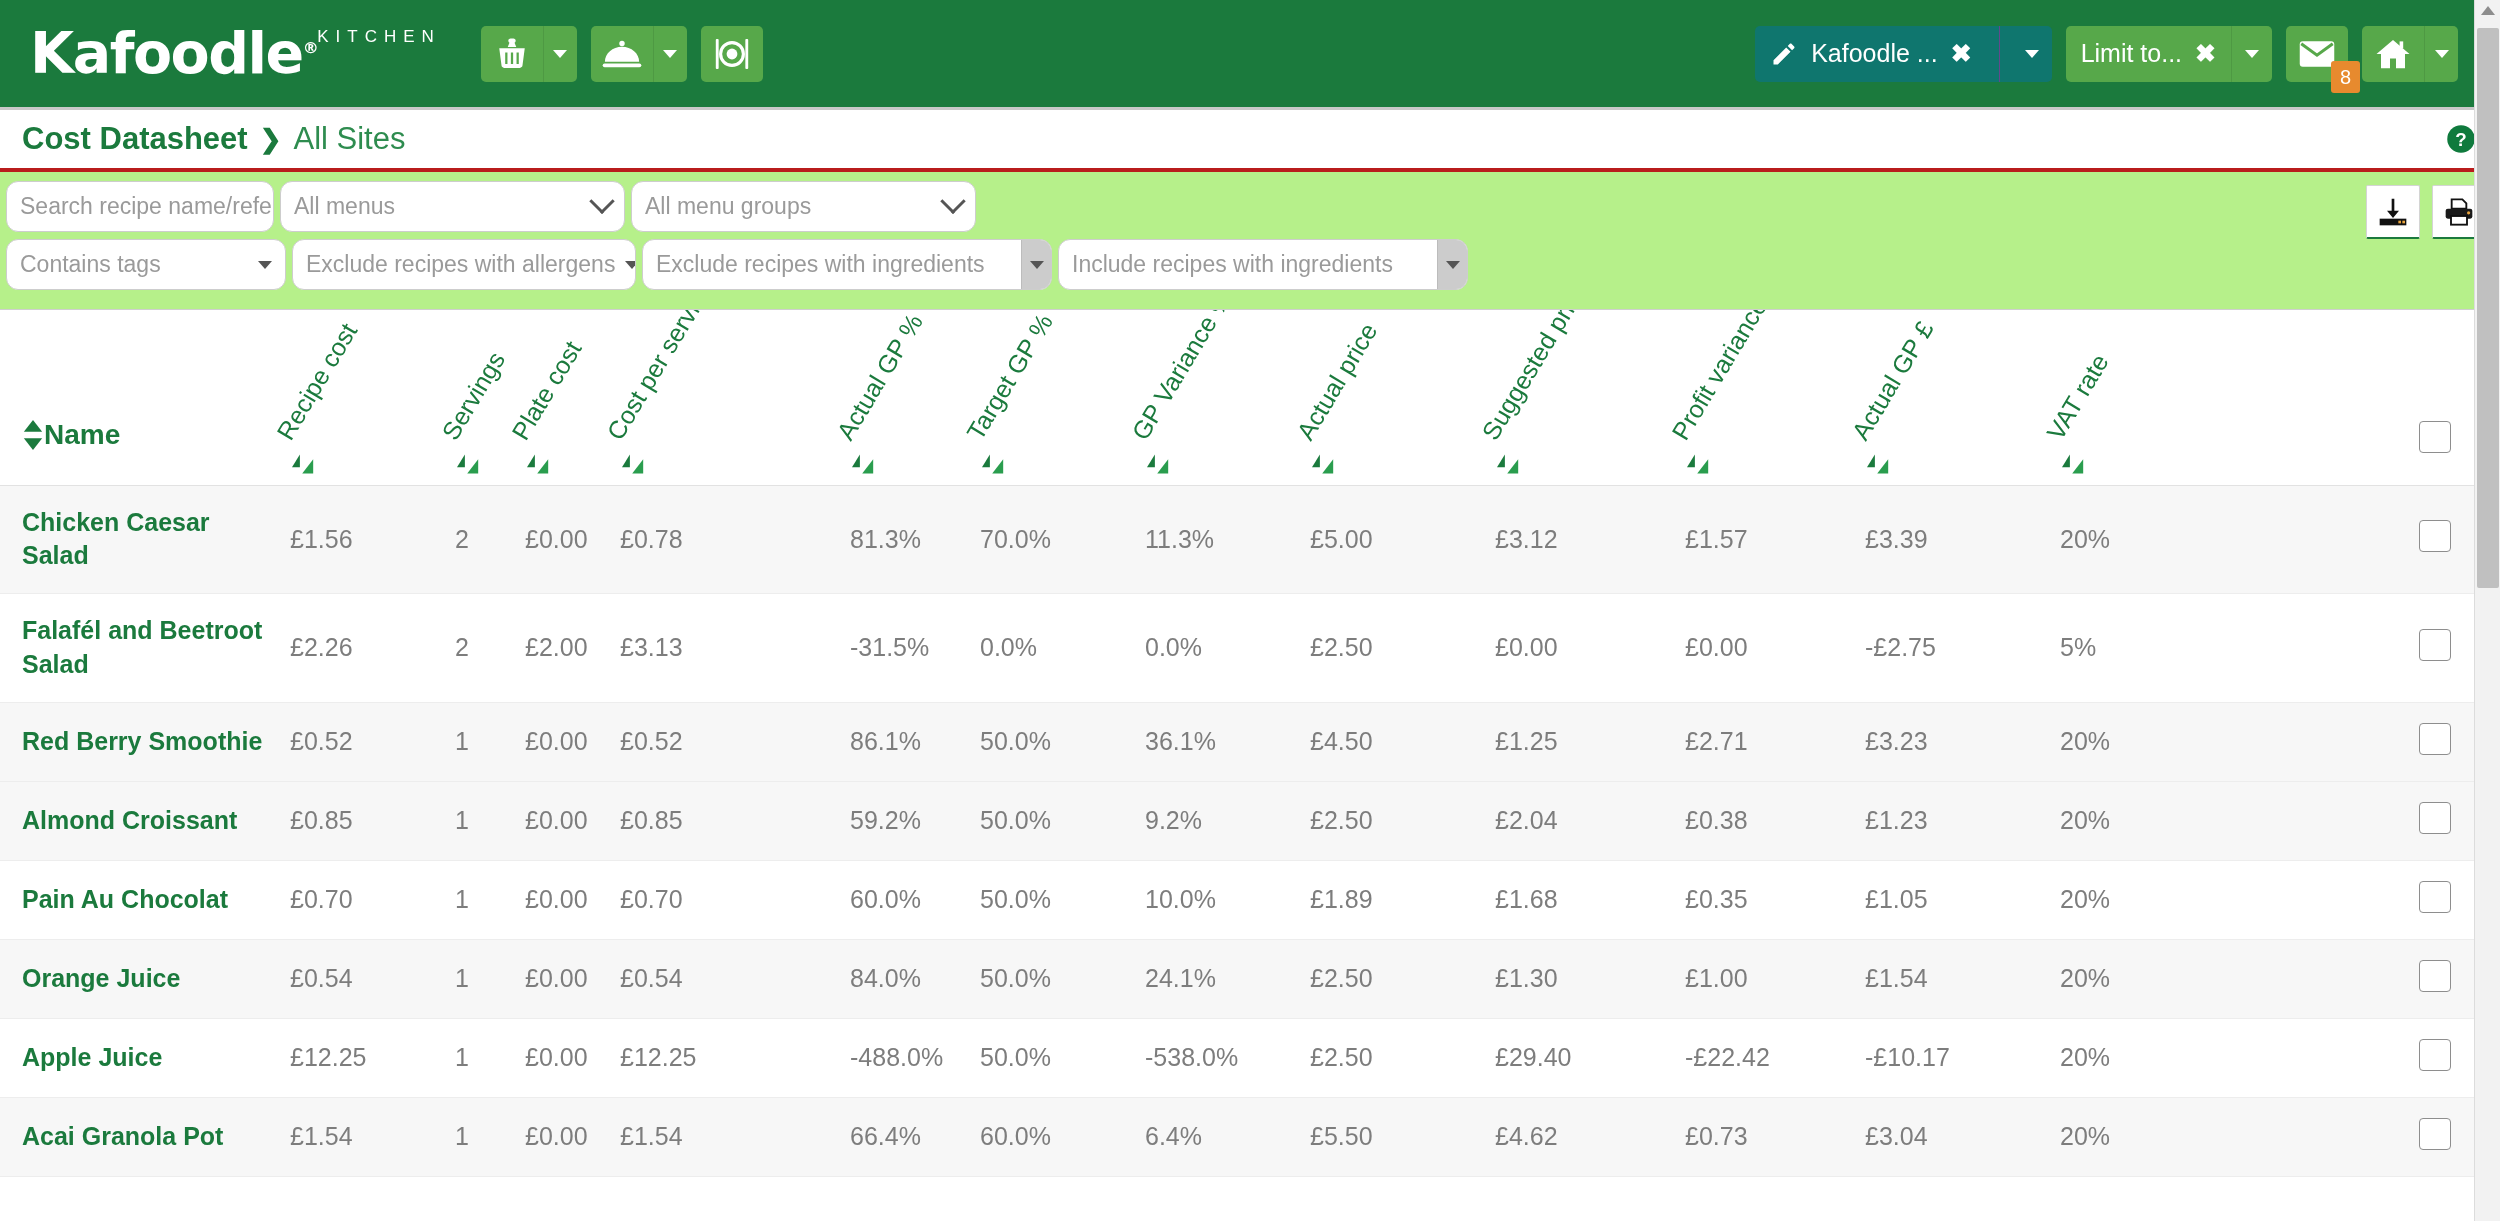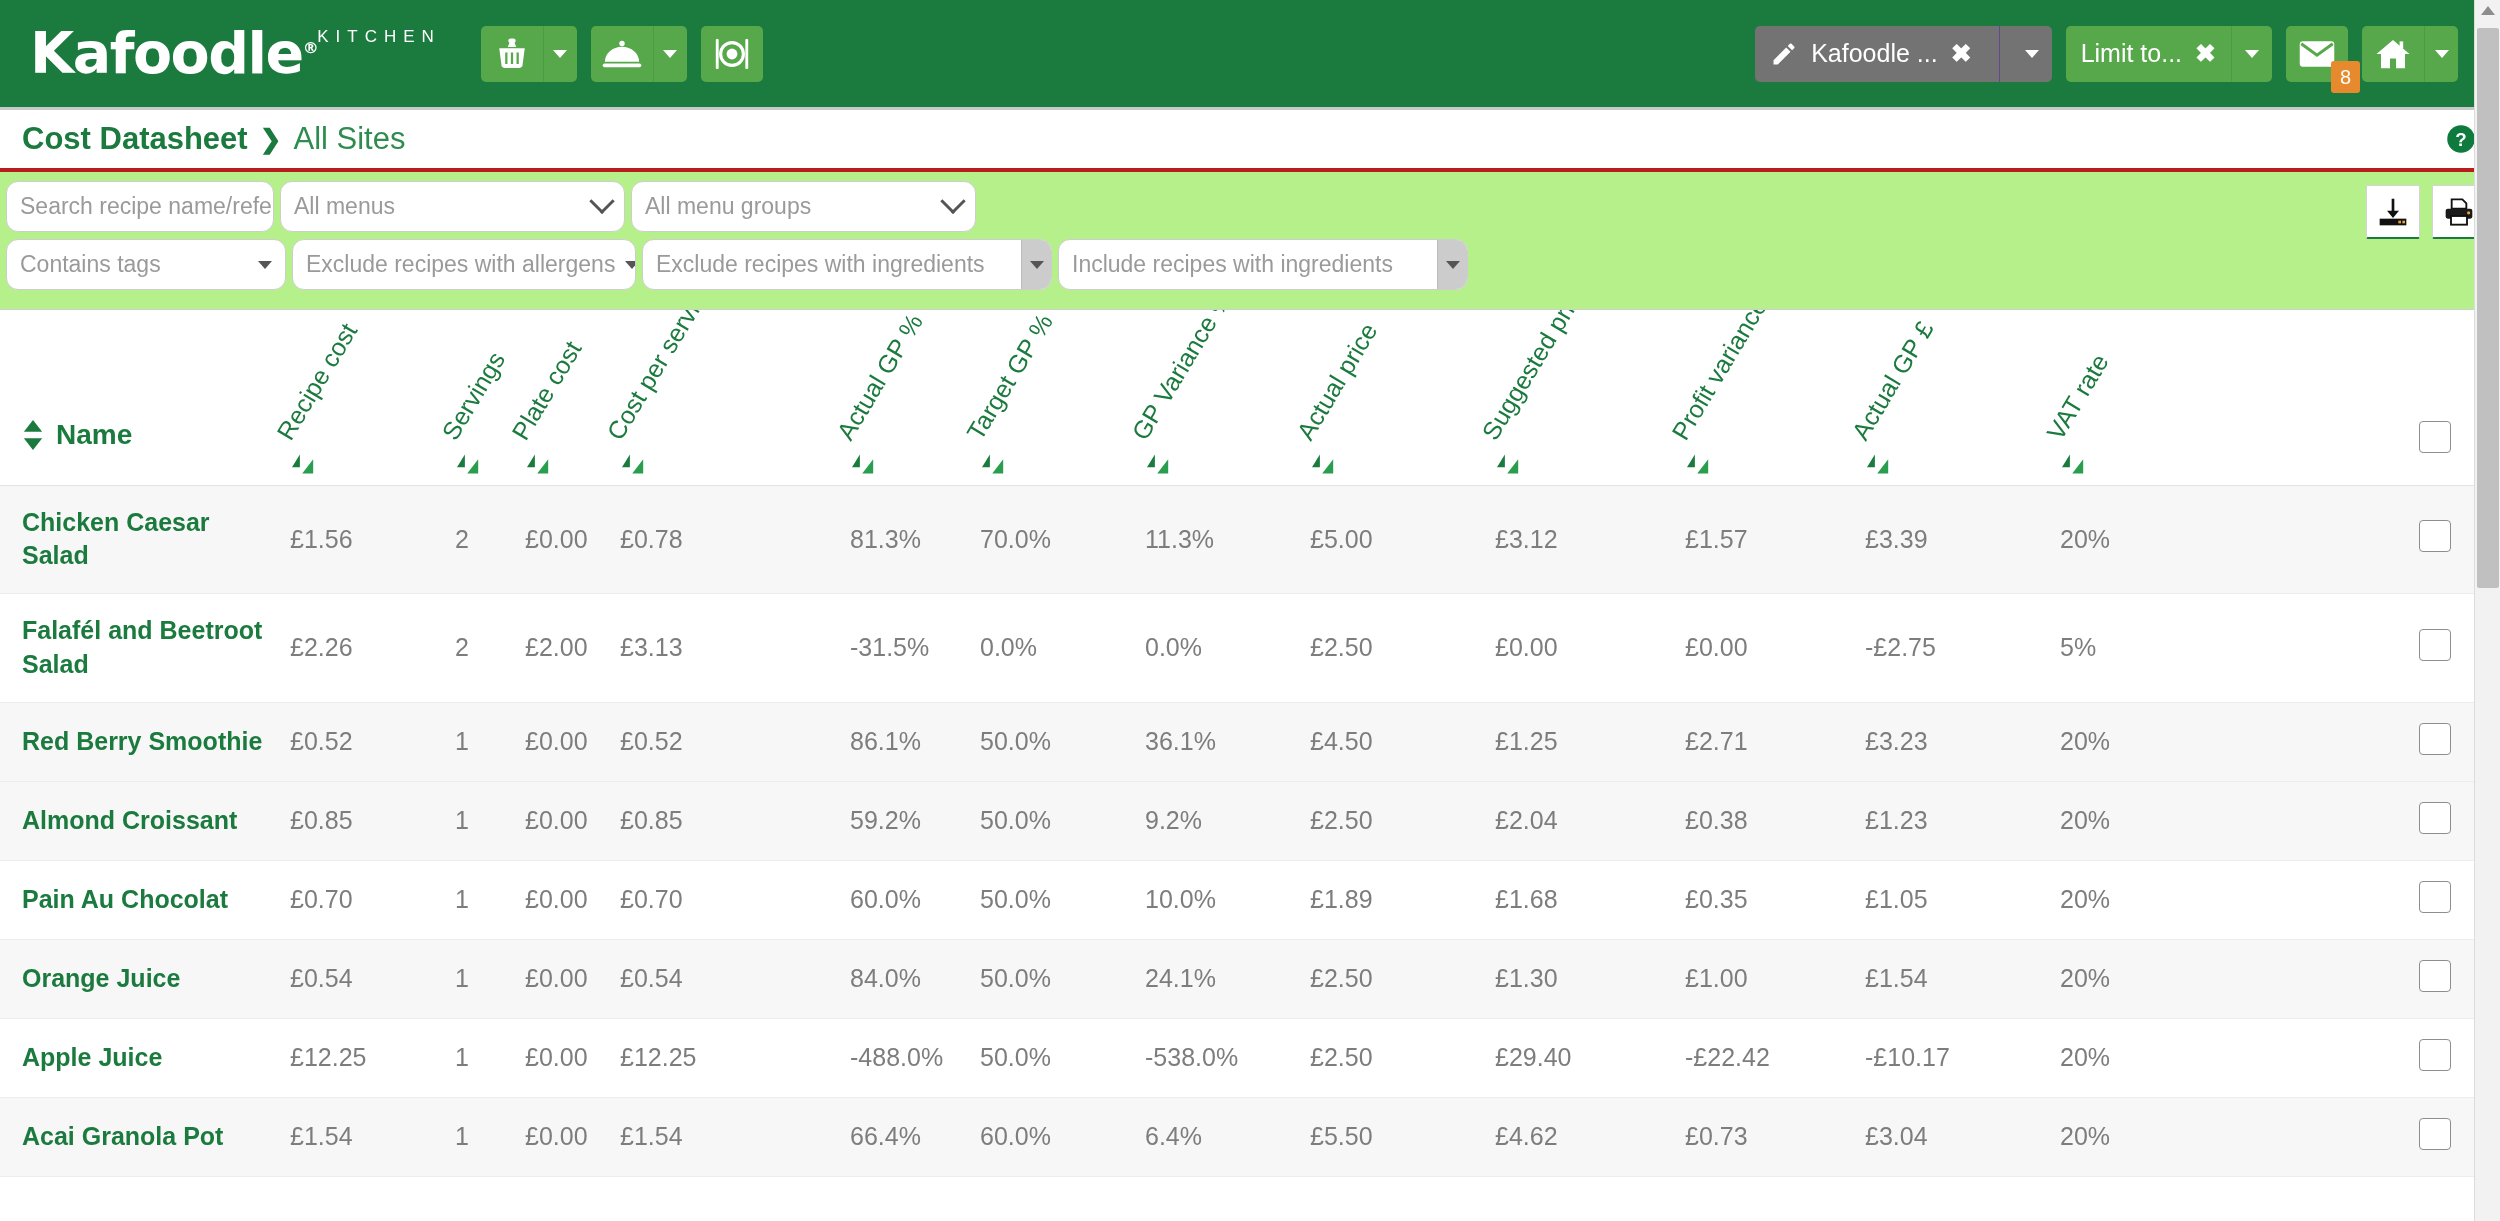--- a/index.html
+++ b/index.html
@@ -75,21 +75,21 @@
   .topbar-right {
     margin-left: auto;
     display: flex;
     align-items: center;
     gap: 14px;
   }
   .pill {
     display: flex; align-items: center; height: 56px;
     border-radius: 5px; overflow: hidden;
   }
-  .pill-purple { background: #737373; gap: 12px; }
+  .pill-purple { background: #0f766e; gap: 12px; }
   .pill-green  { background: #57a84a; }
   .pill-seg {
     display: flex; align-items: center; gap: 13px;
     padding: 0 15px; height: 100%;
     color: #fff; font-size: 25px;
     cursor: pointer;
   }
   .pill-divider-purple { width:1px; height:100%; background:#63488c; }
   .pill-divider-green  { width:1px; height:100%; background:#4e9943; }
   .pill-arrow { padding: 0 13px; height:100%; display:flex; align-items:center; cursor:pointer; }
@@ -214,21 +214,21 @@
     white-space: nowrap;
     color: #1b7a3d;
     font-size: 25px;
     font-weight: normal;
   }
   .sorticon {
     position: absolute; bottom: 10px; left: 2px;
     width: 22px; height: 22px;
   }
   .name-th { text-align: left; padding-left: 22px !important; vertical-align: bottom; }
-  .name-head { display:flex; align-items:center; gap:12px; padding-bottom: 34px; }
+  .name-head { display:flex; align-items:center; padding-bottom: 34px; }
   .name-label { color:#1b7a3d; font-size:28px; font-weight:bold; }
   .arrows { display:flex; flex-direction:column; gap:3px; }
 
   .cb-th { text-align: right; padding-right: 24px !important; vertical-align: bottom; }
   .cb-th .cbwrap { padding-bottom: 28px; }
   .chk {
     width: 32px; height: 32px;
     border: 1px solid #8e8e8e; border-radius: 4px;
     background: #fff; display:inline-block; cursor:pointer;
   }

